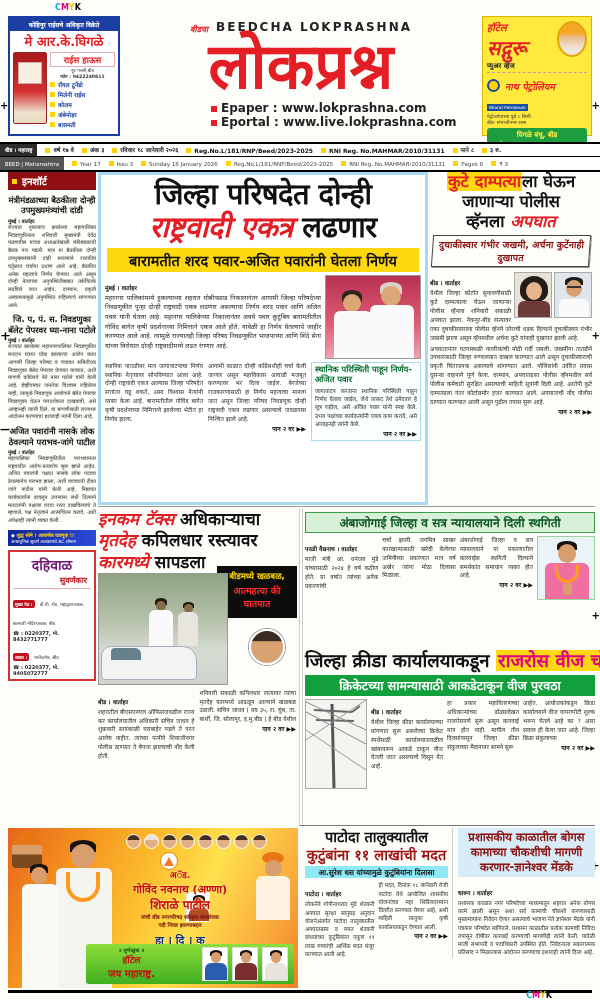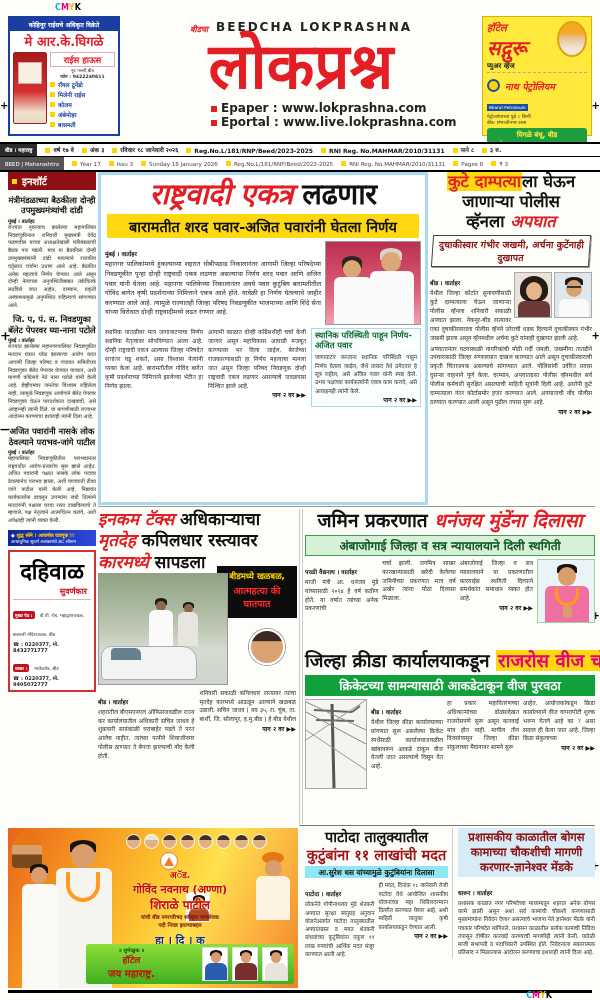--- a/index.html
+++ b/index.html
@@ -262,34 +262,35 @@
     <div>
       <div class="ins-item-head">अजित पवारांनी नासके लोक ठेवल्याने पराभव-जांगे पाटील</div>
       <div class="ins-date">मुंबई । वार्ताहर</div>
       <div class="small-txt">महापालिका निवडणूकीतील पराभवानंतर राष्ट्रवादीत आरोप-प्रत्यारोप सुरू झाले आहेत. अजित पवारांनी पक्षात नासके लोक पदावर ठेवल्यानेच पराभव झाला, अशी घणाघाती टीका जांगे पाटील यांनी केली आहे. निष्ठावंत कार्यकर्त्यांना डावलून उपऱ्यांना संधी दिल्याने मतदारांनी पक्षाला घरचा रस्ता दाखविल्याचे ते म्हणाले. पक्ष नेतृत्वाने आत्मचिंतन करावे, अशी अपेक्षाही त्यांनी व्यक्त केली.</div>
     </div>
     <div class="goldstrip">
       <div style="font-size:4.9px; font-weight:bold; color:#ffd400;"><span style="color:#fff;">◆ </span><span>शुद्ध सोने ! आकर्षक घडणूक !!</span></div>
       <div style="font-size:4.4px; color:#fff;">अत्याधुनिक सुवर्ण अलंकारांचे AC शोरूम</div>
     </div>
     <div class="dahiwal">
-      <div style="font-size:22px; font-weight:bold; color:#000000; text-align:center;">दहिवाळ</div>
+      <div style="font-size:14px; font-weight:bold; color:#701a75; text-align:center;">दहिवाळ</div>
       <div style="font-size:8px; font-weight:bold; color:#c1121f; text-align:right; padding-right:4px;">सुवर्णकार</div>
       <div style="margin-top:3px; border-top:1px solid #e3b3b3; padding-top:2px;">
         <span class="chip">मुख्य पेठ :</span>
         <span style="font-size:4.6px; color:#333;">डी.पी. रोड, महाद्वाराजवळ, बालाजी मंदिराजवळ, बीड</span>
         <div style="font-size:5px; font-weight:bold; color:#222; margin:1px 0 2px;">☎ : 0220377, मो. 8432771777</div>
         <span class="chip">शाखा :</span>
         <span style="font-size:4.6px; color:#333;">मार्केटरोड, बीड</span>
         <div style="font-size:5px; font-weight:bold; color:#222; margin-top:1px;">☎ : 0220377, मो. 9405072777</div>
       </div>
     </div>
   </div>
 
   <div class="abs mainbox">
+    <div class="main-h">जिल्हा परिषदेत दोन्ही</div>
     <div class="main-h"><span class="red">राष्ट्रवादी एकत्र</span><span> लढणार</span></div>
     <div class="ybar">बारामतीत शरद पवार-अजित पवारांनी घेतला निर्णय</div>
     <div style="display:flex; gap:4px;">
       <div style="flex:1;">
         <span class="dateline">मुंबई । वार्ताहर</span>
         <div class="body-txt" style="font-size:6.4px;">महानगर पालिकांमध्ये हुकल्याच्या शहरात धोबीपछाड निकालानंतर आगामी जिल्हा परिषदेच्या निवडणूकीत पुन्हा दोन्ही राष्ट्रवादी एकत्र लढणार असल्याचा निर्णय शरद पवार आणि अजित पवार यांनी घेतला आहे. महानगर पालिकेच्या निकालानंतर अवघे पवार कुटुंबिय बारामतीतील गोविंद बागेत कृषी प्रदर्शनाच्या निमित्ताने एकत्र आले होते. यावेळी हा निर्णय घेतल्याचे जाहीर करण्यात आले आहे. त्यामुळे राज्यातही जिल्हा परिषद निवडणूकीत भाजपाच्या आणि शिंदे सेना यांच्या विरोधात दोन्ही राष्ट्रवादीमध्ये लढत रंगणार आहे.</div>
       </div>
       <div class="photo-main">
         <div class="hair-c" style="left:16px; top:14px; width:20px; height:12px;"></div>
         <div class="head-c" style="left:17px; top:18px; width:18px; height:18px;"></div>
@@ -373,21 +374,20 @@
       </div>
       <div style="flex:1;">
         <div class="body-txt">शनिवारी सकाळी कपिलधार रस्त्यावर त्यांचा मृतदेह कारमध्ये आढळून आल्याने खळबळ उडाली. सचिन जाधव ( वय ३५, रा. चुंब, ता. बार्शी, जि. सोलापूर, ह.मु.बीड ) हे बीड येथील</div>
         <div class="jumpline"><span>पान २ वर</span> <span>▶▶</span></div>
       </div>
     </div>
   </div>
 
   <div class="abs jag">
     <div class="jag-h">
-      <div><span>जमिन प्रकरणात </span><span class="red">धनंजय मुंडेंना दिलासा</span></div>
     </div>
     <div class="greensub-light">अंबाजोगाई जिल्हा व सत्र न्यायालयाने दिली स्थगिती</div>
     <div style="display:flex; gap:4px; margin-top:3px;">
       <div style="flex:1;">
         <span class="dateline">परळी वैद्यनाथ । वार्ताहर</span>
         <div class="body-txt">माजी मंत्री आ. धनंजय मुंडे यांच्यासाठी २०२४ हे वर्ष कठीण होते. या वर्षात त्यांच्या अनेक प्रकरणांची</div>
       </div>
       <div style="flex:1;" class="body-txt">चर्चा झाली. जगमित्र साखर कारखान्यासाठी खरेदी केलेल्या जमिनीच्या प्रकरणात मात्र वर्ष अखेर त्यांना मोठा दिलासा मिळाला.</div>
       <div style="flex:1;">
         <div class="body-txt">अंबाजोगाई जिल्हा व सत्र न्यायालयाने या प्रकरणातील कारवाईस स्थगिती दिल्याने समर्थकांत समाधान व्यक्त होत आहे.</div>

